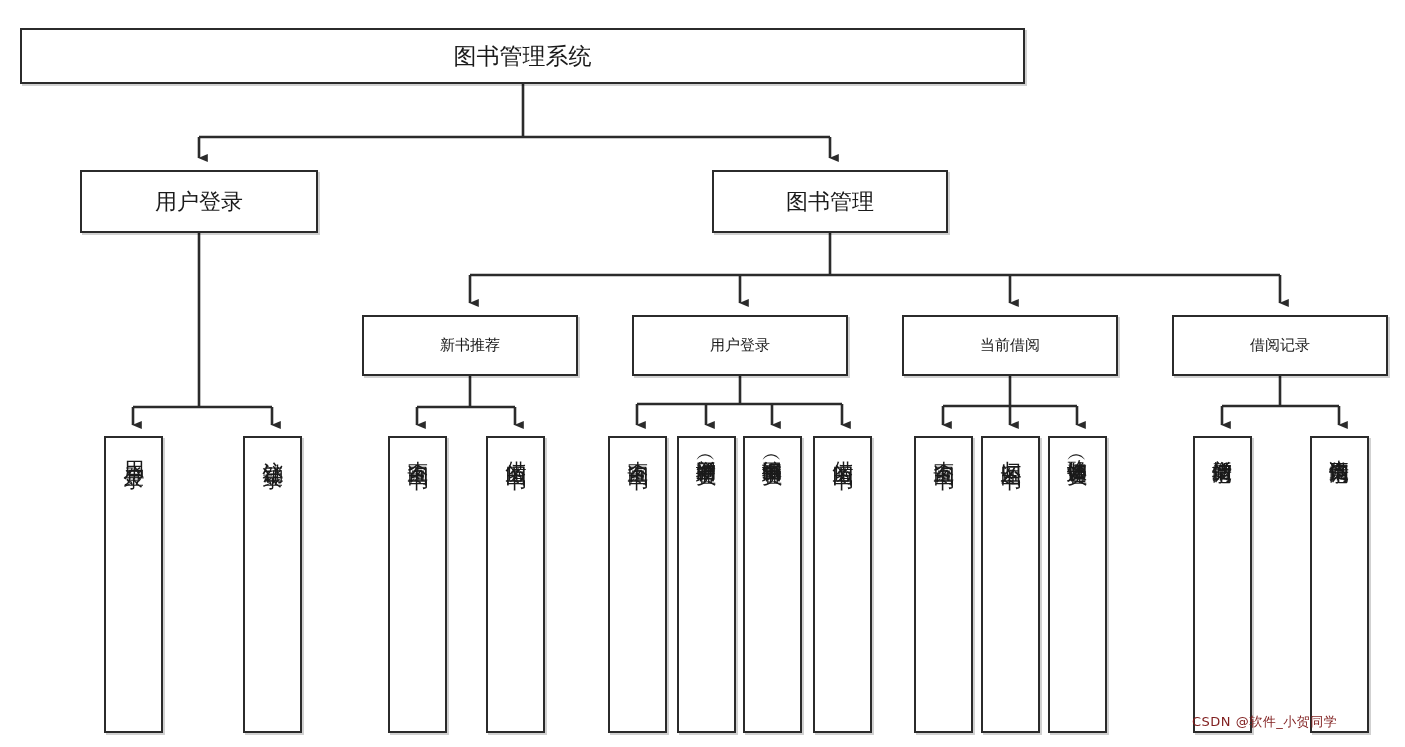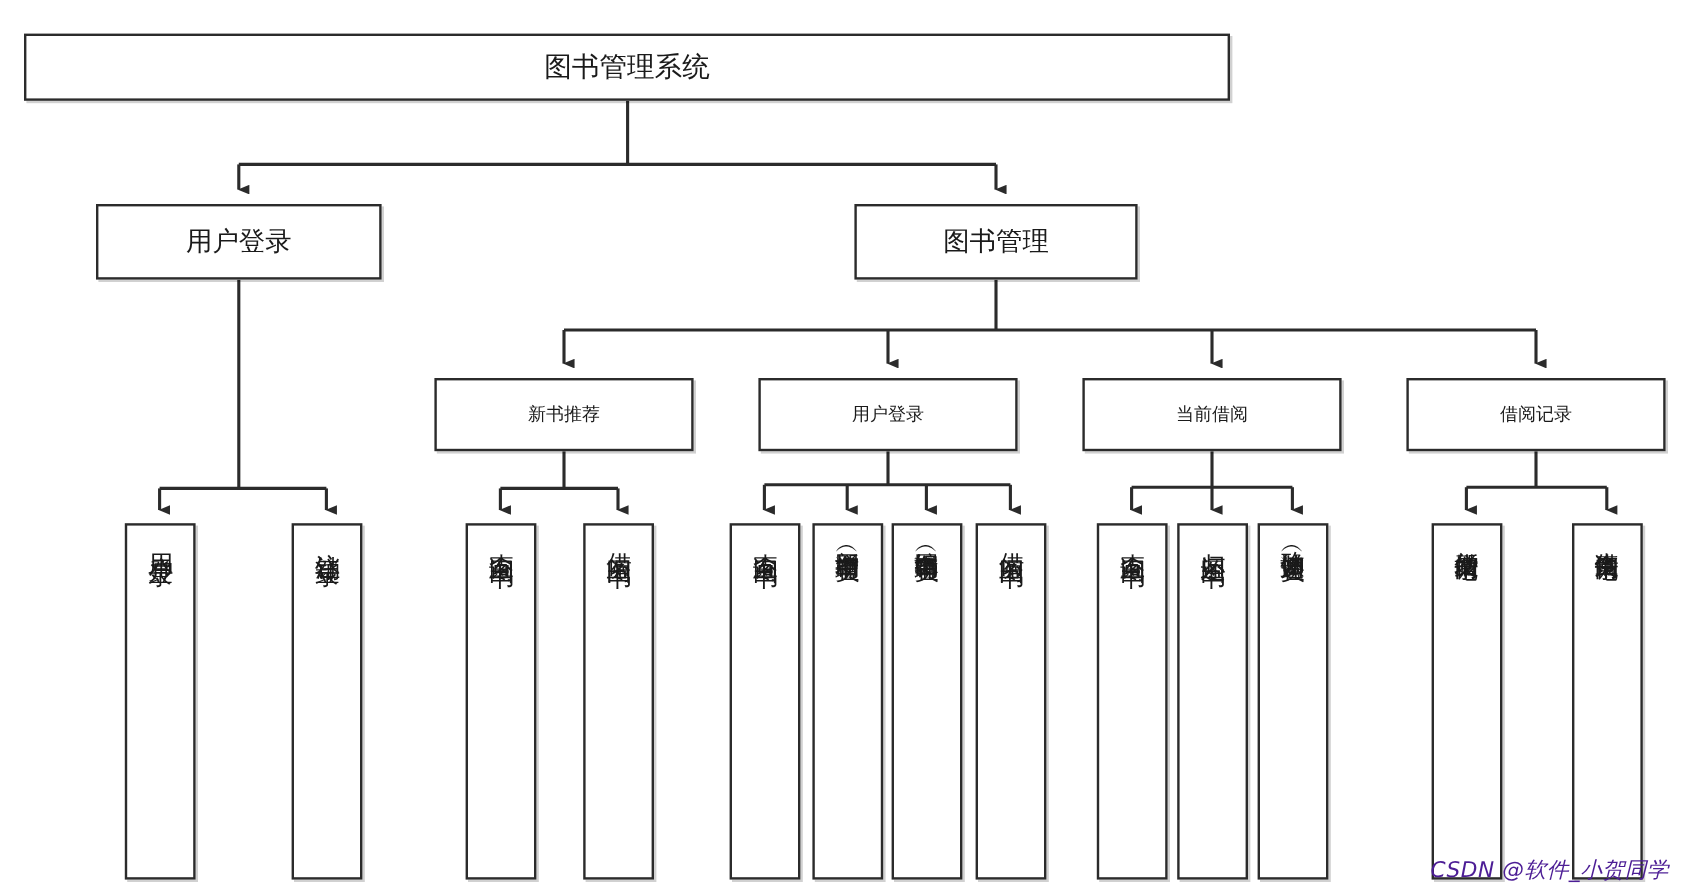--- a/index.html
+++ b/index.html
@@ -52,25 +52,24 @@
   .node.leaf .node-label {
     writing-mode: vertical-rl;
     text-orientation: upright;
     font-size: 21px;
     letter-spacing: 3px;
     line-height: 1.0;
   }
   .node.leaf.tall-text .node-label { font-size: 20px; letter-spacing: 1px; }
   .watermark {
     position: absolute;
-    color: #4c1d95;
-    font-size: 18px;
+    color: #7f1d1d;
+    font-size: 13px;
     white-space: nowrap;
     letter-spacing: 0.5px;
-    font-style: italic;
   }
 </style>
 </head>
 <body>
 
 <div id="canvas">
 
   <svg class="edges" viewBox="0 0 1405 747">
     <defs>
       <marker id="arrow" viewBox="0 0 10 12" refX="5" refY="11" markerWidth="8" markerHeight="10" orient="auto-start-reverse" markerUnits="userSpaceOnUse">

